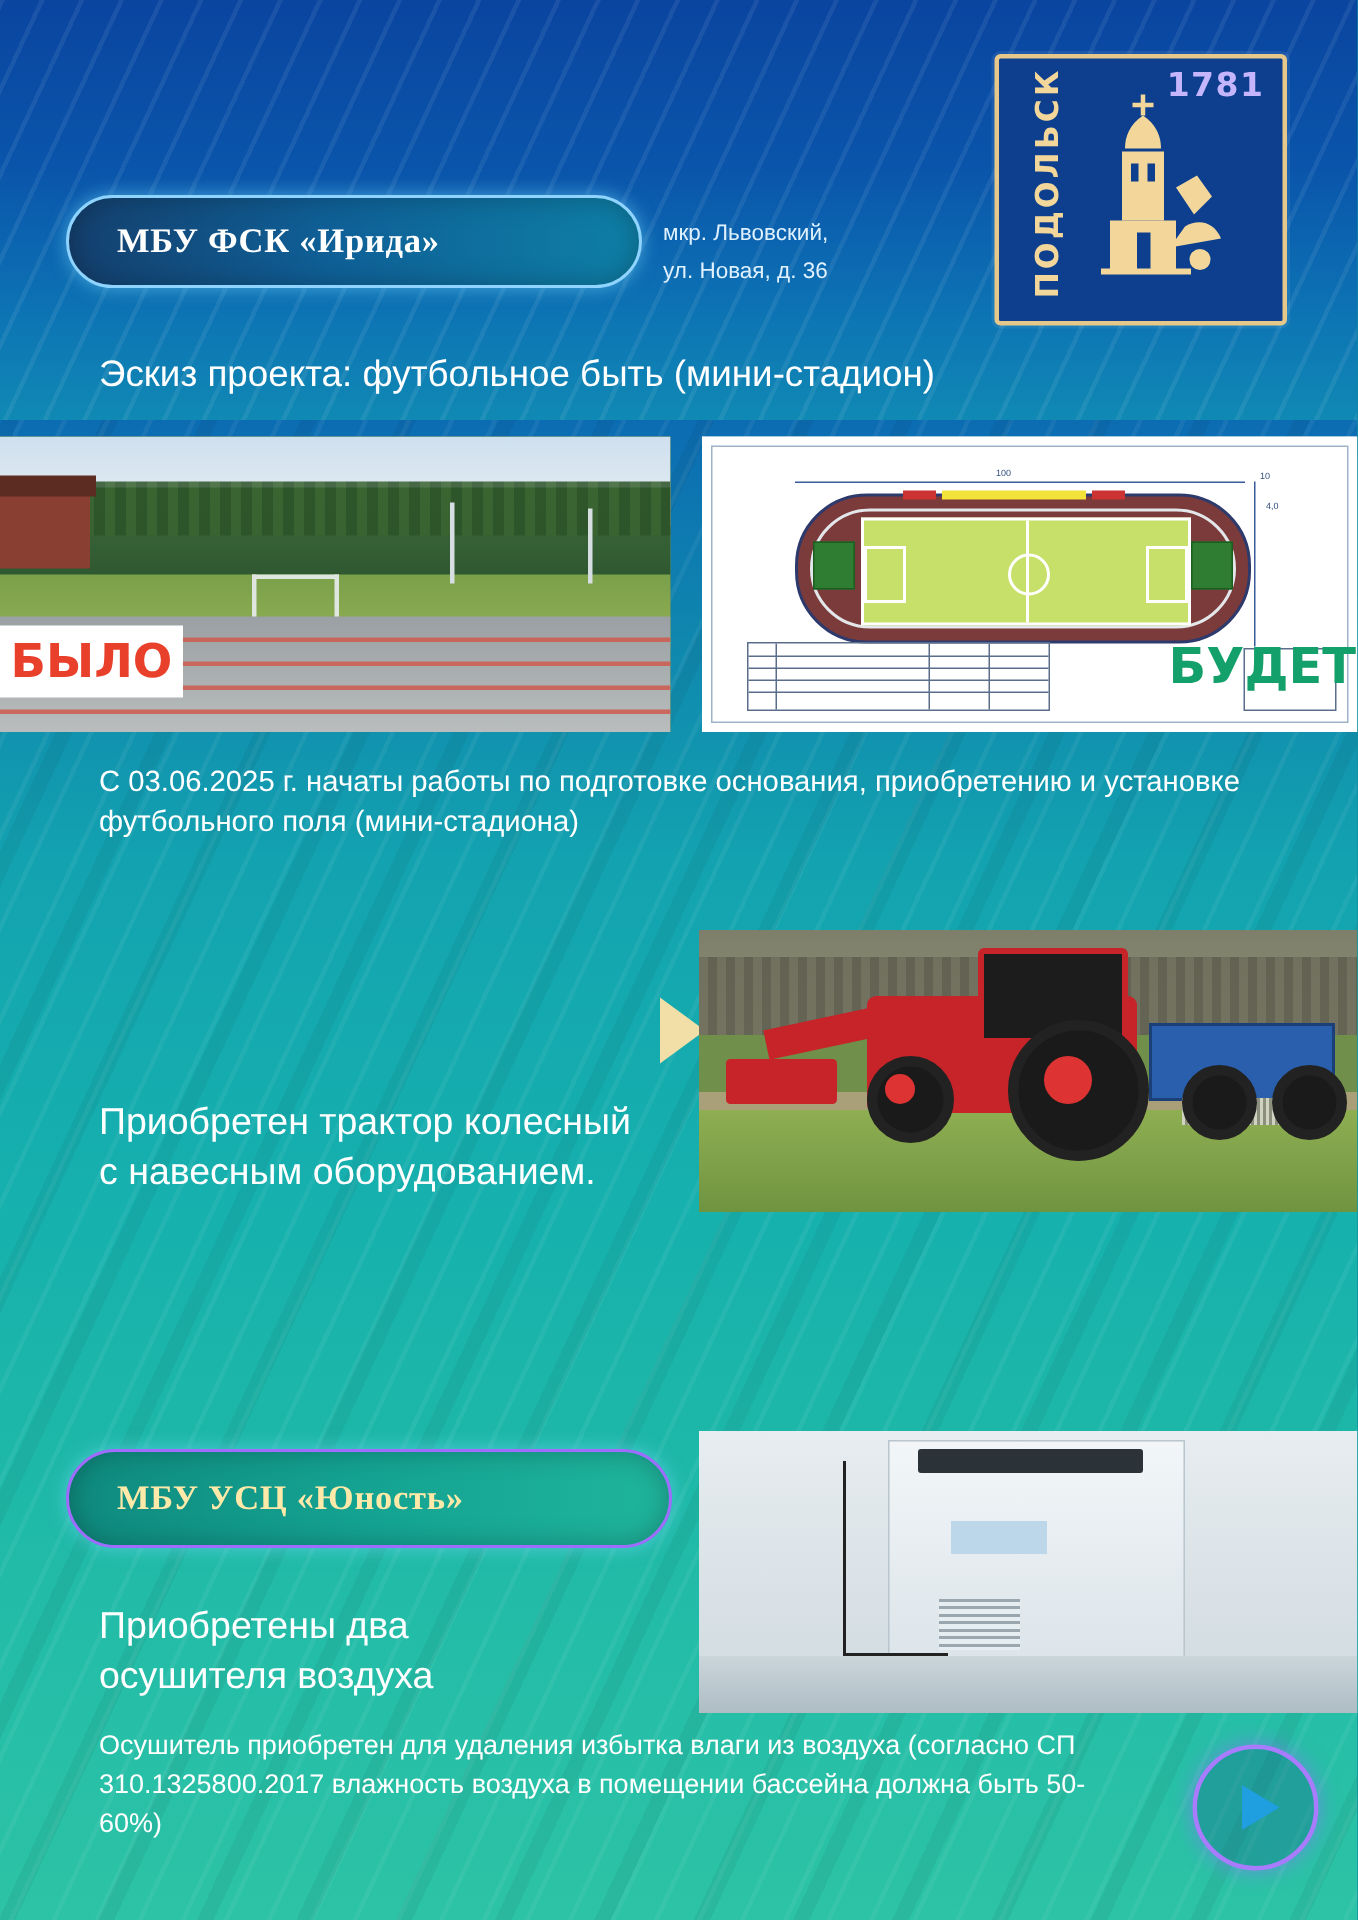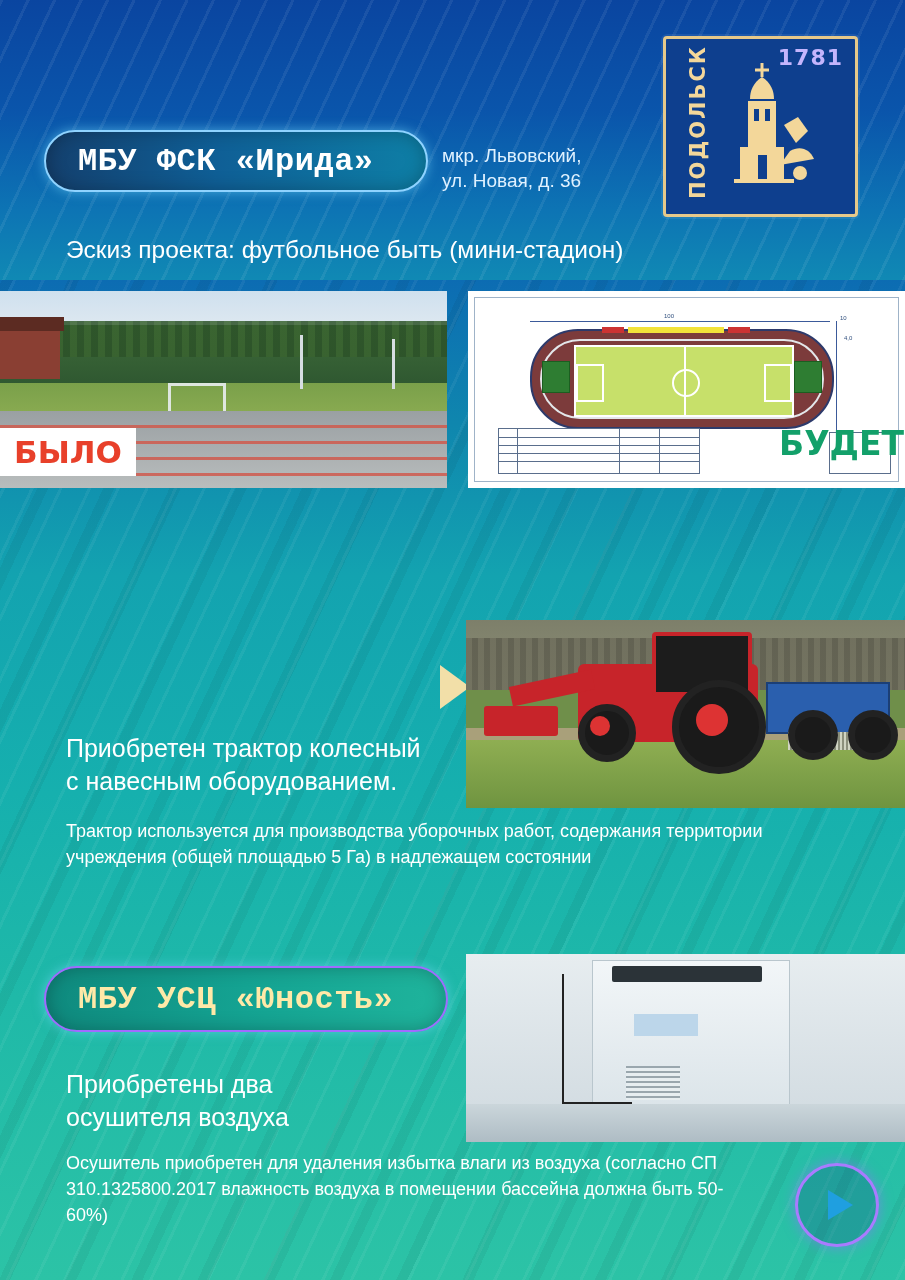--- a/index.html
+++ b/index.html
@@ -65,37 +65,37 @@
   
   .pill{
     position:absolute;
     border-radius:40px;
     background:linear-gradient(90deg,#14406e 0%,#0f5f96 45%,#0e7fa6 100%);
     border:2px solid #8fd3ff;
     box-shadow:0 0 12px rgba(120,220,255,0.55), inset 0 0 18px rgba(0,0,0,0.25);
     display:flex;align-items:center;
   }
   .pill span{
-    color:#ffffff;font-family:Liberation Mono, monospace;font-weight:bold;
-    font-size:32px;letter-spacing:0.5px;padding-left:32px;white-space:nowrap;
+    color:#ffffff;font-family:Liberation Serif, serif;font-weight:bold;
+    font-size:23px;letter-spacing:0.5px;padding-left:32px;white-space:nowrap;
   }
   .pill.green{
     background:linear-gradient(90deg,#116a63 0%,#0f8a7e 50%,#12a08d 100%);
     border:2px solid #9b6bff;
     box-shadow:0 0 14px rgba(150,110,255,0.6), inset 0 0 18px rgba(0,0,0,0.22);
   }
   .pill.green span{color:#ffe9a8;}
   .pill.green2{
     background:linear-gradient(90deg,#0f8a7e 0%,#14a392 50%,#1fb49c 100%);
     border:2px solid #a06bff;
   }
   .pill.green2 span{color:#ffe9a8;text-align:center;}
 
   .addr{
-    position:absolute;left:442px;top:143px;color:#dff1ff;font-size:19px;line-height:25px;
+    position:absolute;left:442px;top:143px;color:#dff1ff;font-size:15px;line-height:25px;
   }
   .sub-title{
     position:absolute;left:66px;top:236px;color:#ffffff;font-size:24.5px;
   }
 
   
   .photo-row{position:absolute;left:0;top:291px;width:905px;height:197px;}
   .photo-left{position:absolute;left:0;top:0;width:447px;height:197px;overflow:hidden;background:#6d8a49;}
   .photo-right{position:absolute;left:468px;top:0;width:437px;height:197px;background:#ffffff;overflow:hidden;}
 
@@ -105,23 +105,23 @@
     background:repeating-linear-gradient(90deg,#39632f 0px,#39632f 7px,#2c5228 7px,#2c5228 14px);opacity:.85;}
   .grassA{position:absolute;left:0;top:92px;width:447px;height:50px;background:linear-gradient(180deg,#7aa04a,#93b155);}
   .road{position:absolute;left:0;top:120px;width:447px;height:78px;background:linear-gradient(180deg,#9aa0a3,#b9bdbd);}
   .road .l{position:absolute;height:3px;background:#cf5a4e;opacity:.85;}
   .house{position:absolute;left:0;top:36px;width:60px;height:52px;background:#8a3f33;}
   .house .roof{position:absolute;left:-4px;top:-10px;width:68px;height:14px;background:#5c2b22;}
   .goal{position:absolute;left:168px;top:92px;width:52px;height:30px;border:3px solid #e9eef0;border-bottom:none;opacity:.9;}
   .pole{position:absolute;width:3px;background:#d7dee2;}
 
   .was-badge{
-    position:absolute;left:0;top:417px;width:136px;height:48px;background:#ffffff;
+    position:absolute;left:0;top:417px;width:122px;height:48px;background:#ffffff;
     display:flex;align-items:center;justify-content:center;
-    color:#e8402a;font-size:31px;font-weight:bold;font-family:"DejaVu Sans", sans-serif;margin-top:11px;
+    color:#e8402a;font-size:31px;font-weight:bold;font-family:"DejaVu Sans", sans-serif;
   }
   .will-badge{
     position:absolute;left:779px;top:424px;color:#13a06a;font-size:33px;font-weight:bold;
     font-family:"DejaVu Sans", sans-serif;
   }
   .arrow{
     position:absolute;left:440px;top:374px;width:0;height:0;
     border-top:22px solid transparent;border-bottom:22px solid transparent;border-left:30px solid #f2dfa8;
   }
 
@@ -292,20 +292,21 @@
         <div class="bp-stamp"></div>
       </div>
     </div>
 
     <div class="arrow"></div>
   </div>
 
   <div class="was-badge">БЫЛО</div>
   <div class="will-badge">БУДЕТ</div>
 
+  <div class="para p1">С 03.06.2025 г. начаты работы по подготовке основания, приобретению и установке футбольного поля (мини-стадиона)</div>
 
 
   <div class="tractor">
     <div class="tr-sky"></div>
     <div class="tr-fence"></div>
     <div class="tr-dirt"></div>
     <div class="tr-grass"></div>
     <div class="trailer"></div>
     <div class="broom"></div>
     <div class="tr-body"></div>
@@ -315,21 +316,20 @@
     <div class="tr-wheel" style="left:112px;top:84px;width:44px;height:44px;"></div>
     <div class="tr-rim" style="left:124px;top:96px;width:20px;height:20px;"></div>
     <div class="tr-wheel" style="left:206px;top:60px;width:80px;height:80px;"></div>
     <div class="tr-rim" style="left:230px;top:84px;width:32px;height:32px;"></div>
     <div class="tr-wheel" style="left:322px;top:90px;width:36px;height:36px;"></div>
     <div class="tr-wheel" style="left:382px;top:90px;width:36px;height:36px;"></div>
   </div>
 
   <div class="blk blk2" style="white-space:pre-line;">Приобретен трактор колесный
 с навесным оборудованием.</div>
-  <div class="para p2">Трактор используется для производства уборочных работ, содержания территории учреждения (общей площадью 5 Га) в надлежащем состоянии</div>
 
   <div class="pill green2" style="left:44px;top:966px;width:400px;height:62px;">
     <span>МБУ УСЦ «Юность»</span>
   </div>
 
   <div class="dehum">
     <div class="dh-wall"></div>
     <div class="dh-unit"></div>
     <div class="dh-panel"></div>
     <div class="dh-label"></div>

